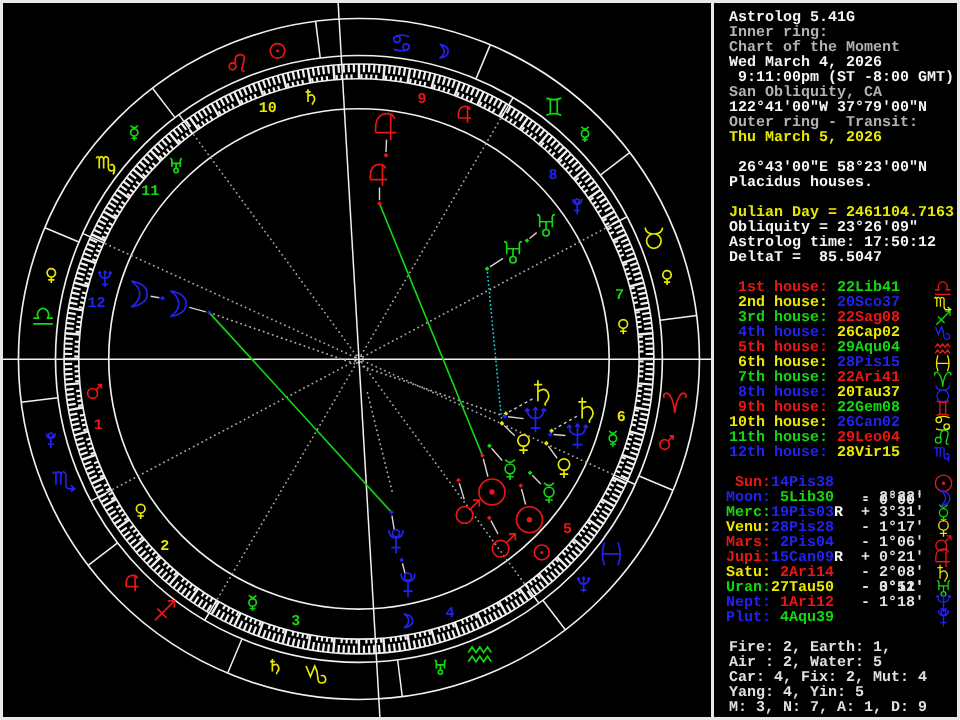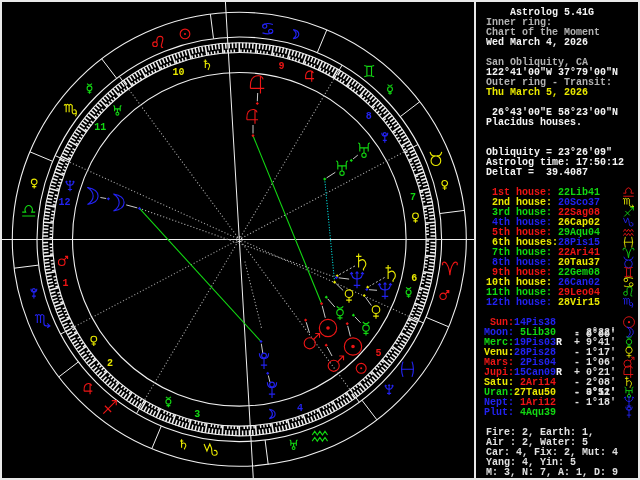--- a/index.html
+++ b/index.html
@@ -255,44 +255,46 @@
       <use href="#g-moo" transform="translate(629.0 332.2) scale(0.88)" stroke="#2222f0"></use>
       <use href="#g-mer" transform="translate(629.0 342.2) scale(0.88)" stroke="#12d812"></use>
       <use href="#g-ven" transform="translate(629.0 352.2) scale(0.88)" stroke="#e8e800"></use>
       <use href="#g-mar" transform="translate(629.0 362.2) scale(0.88)" stroke="#ec1515"></use>
       <use href="#g-jup" transform="translate(629.0 372.2) scale(0.88)" stroke="#ec1515"></use>
       <use href="#g-sat" transform="translate(629.0 382.2) scale(0.88)" stroke="#e8e800"></use>
       <use href="#g-ura" transform="translate(629.0 392.2) scale(0.88)" stroke="#12d812"></use>
       <use href="#g-nep" transform="translate(629.0 402.2) scale(0.88)" stroke="#2222f0"></use>
       <use href="#g-plu" transform="translate(629.0 412.2) scale(0.88)" stroke="#2222f0"></use>
 </svg>
-<div class="t" style="left:510px;top:8px;color:#f4f4f4">Astrolog 5.41G</div>
+<div class="t" style="left:486px;top:8px;color:#f4f4f4">Astrolog 5.41G</div>
     <div class="t" style="left:486px;top:18px;color:#b2b2b2">Inner ring:</div>
     <div class="t" style="left:486px;top:28px;color:#b2b2b2">Chart of the Moment</div>
     <div class="t" style="left:486px;top:38px;color:#f4f4f4">Wed March 4, 2026</div>
+    <div class="t" style="left:486px;top:48px;color:#f4f4f4"> 9:11:00pm (ST -8:00 GMT)</div>
     <div class="t" style="left:486px;top:58px;color:#b2b2b2">San Obliquity, CA</div>
     <div class="t" style="left:486px;top:68px;color:#f4f4f4">122°41'00"W 37°79'00"N</div>
     <div class="t" style="left:486px;top:78px;color:#b2b2b2">Outer ring - Transit:</div>
     <div class="t" style="left:486px;top:88px;color:#e8e800">Thu March 5, 2026</div>
     <div class="t" style="left:486px;top:108px;color:#f4f4f4"> 26°43'00"E 58°23'00"N</div>
     <div class="t" style="left:486px;top:118px;color:#f4f4f4">Placidus houses.</div>
+    <div class="t" style="left:486px;top:138px;color:#e8e800">Julian Day = 2461104.7163</div>
     <div class="t" style="left:486px;top:148px;color:#f4f4f4">Obliquity = 23°26'09"</div>
     <div class="t" style="left:486px;top:158px;color:#f4f4f4">Astrolog time: 17:50:12</div>
-    <div class="t" style="left:486px;top:168px;color:#f4f4f4">DeltaT =  39.4087</div>
+    <div class="t" style="left:486px;top:168px;color:#f4f4f4">DeltaT =  85.5047</div>
     <div class="t" style="left:486px;top:188px;color:#ec1515"> 1st house:</div>
     <div class="t" style="left:558px;top:188px;color:#12d812">22Lib41</div>
     <div class="t" style="left:486px;top:198px;color:#e8e800"> 2nd house:</div>
     <div class="t" style="left:558px;top:198px;color:#2222f0">20Sco37</div>
     <div class="t" style="left:486px;top:208px;color:#12d812"> 3rd house:</div>
     <div class="t" style="left:558px;top:208px;color:#ec1515">22Sag08</div>
     <div class="t" style="left:486px;top:218px;color:#2222f0"> 4th house:</div>
     <div class="t" style="left:558px;top:218px;color:#e8e800">26Cap02</div>
     <div class="t" style="left:486px;top:228px;color:#ec1515"> 5th house:</div>
     <div class="t" style="left:558px;top:228px;color:#12d812">29Aqu04</div>
-    <div class="t" style="left:486px;top:238px;color:#e8e800"> 6th houses:</div>
+    <div class="t" style="left:486px;top:238px;color:#e8e800"> 6th house:</div>
     <div class="t" style="left:558px;top:238px;color:#2222f0">28Pis15</div>
     <div class="t" style="left:486px;top:248px;color:#12d812"> 7th house:</div>
     <div class="t" style="left:558px;top:248px;color:#ec1515">22Ari41</div>
     <div class="t" style="left:486px;top:258px;color:#2222f0"> 8th house:</div>
     <div class="t" style="left:558px;top:258px;color:#e8e800">20Tau37</div>
     <div class="t" style="left:486px;top:268px;color:#ec1515"> 9th house:</div>
     <div class="t" style="left:558px;top:268px;color:#12d812">22Gem08</div>
     <div class="t" style="left:486px;top:278px;color:#e8e800">10th house:</div>
     <div class="t" style="left:558px;top:278px;color:#2222f0">26Can02</div>
     <div class="t" style="left:486px;top:288px;color:#12d812">11th house:</div>
@@ -301,21 +303,21 @@
     <div class="t" style="left:558px;top:298px;color:#e8e800">28Vir15</div>
     <div class="t" style="left:484px;top:318px;color:#ec1515"> Sun:</div>
     <div class="t" style="left:514px;top:318px;color:#2222f0">14Pis38</div>
     <div class="t" style="left:574px;top:330px;color:#e0e0e0">- 0°00'</div>
     <div class="t" style="left:484px;top:328px;color:#2222f0">Moon:</div>
     <div class="t" style="left:514px;top:328px;color:#12d812"> 5Lib30</div>
     <div class="t" style="left:574px;top:328px;color:#e0e0e0">- 2°22'</div>
     <div class="t" style="left:484px;top:338px;color:#12d812">Merc:</div>
     <div class="t" style="left:514px;top:338px;color:#2222f0">19Pis03</div>
     <div class="t" style="left:556px;top:338px;color:#f4f4f4">R</div>
-    <div class="t" style="left:574px;top:338px;color:#e0e0e0">+ 9°41'</div>
+    <div class="t" style="left:574px;top:338px;color:#e0e0e0">+ 3°31'</div>
     <div class="t" style="left:484px;top:348px;color:#e8e800">Venu:</div>
     <div class="t" style="left:514px;top:348px;color:#2222f0">28Pis28</div>
     <div class="t" style="left:574px;top:348px;color:#e0e0e0">- 1°17'</div>
     <div class="t" style="left:484px;top:358px;color:#ec1515">Mars:</div>
     <div class="t" style="left:514px;top:358px;color:#2222f0"> 2Pis04</div>
     <div class="t" style="left:574px;top:358px;color:#e0e0e0">- 1°06'</div>
     <div class="t" style="left:484px;top:368px;color:#ec1515">Jupi:</div>
     <div class="t" style="left:514px;top:368px;color:#2222f0">15Can09</div>
     <div class="t" style="left:556px;top:368px;color:#f4f4f4">R</div>
     <div class="t" style="left:574px;top:368px;color:#e0e0e0">+ 0°21'</div>

